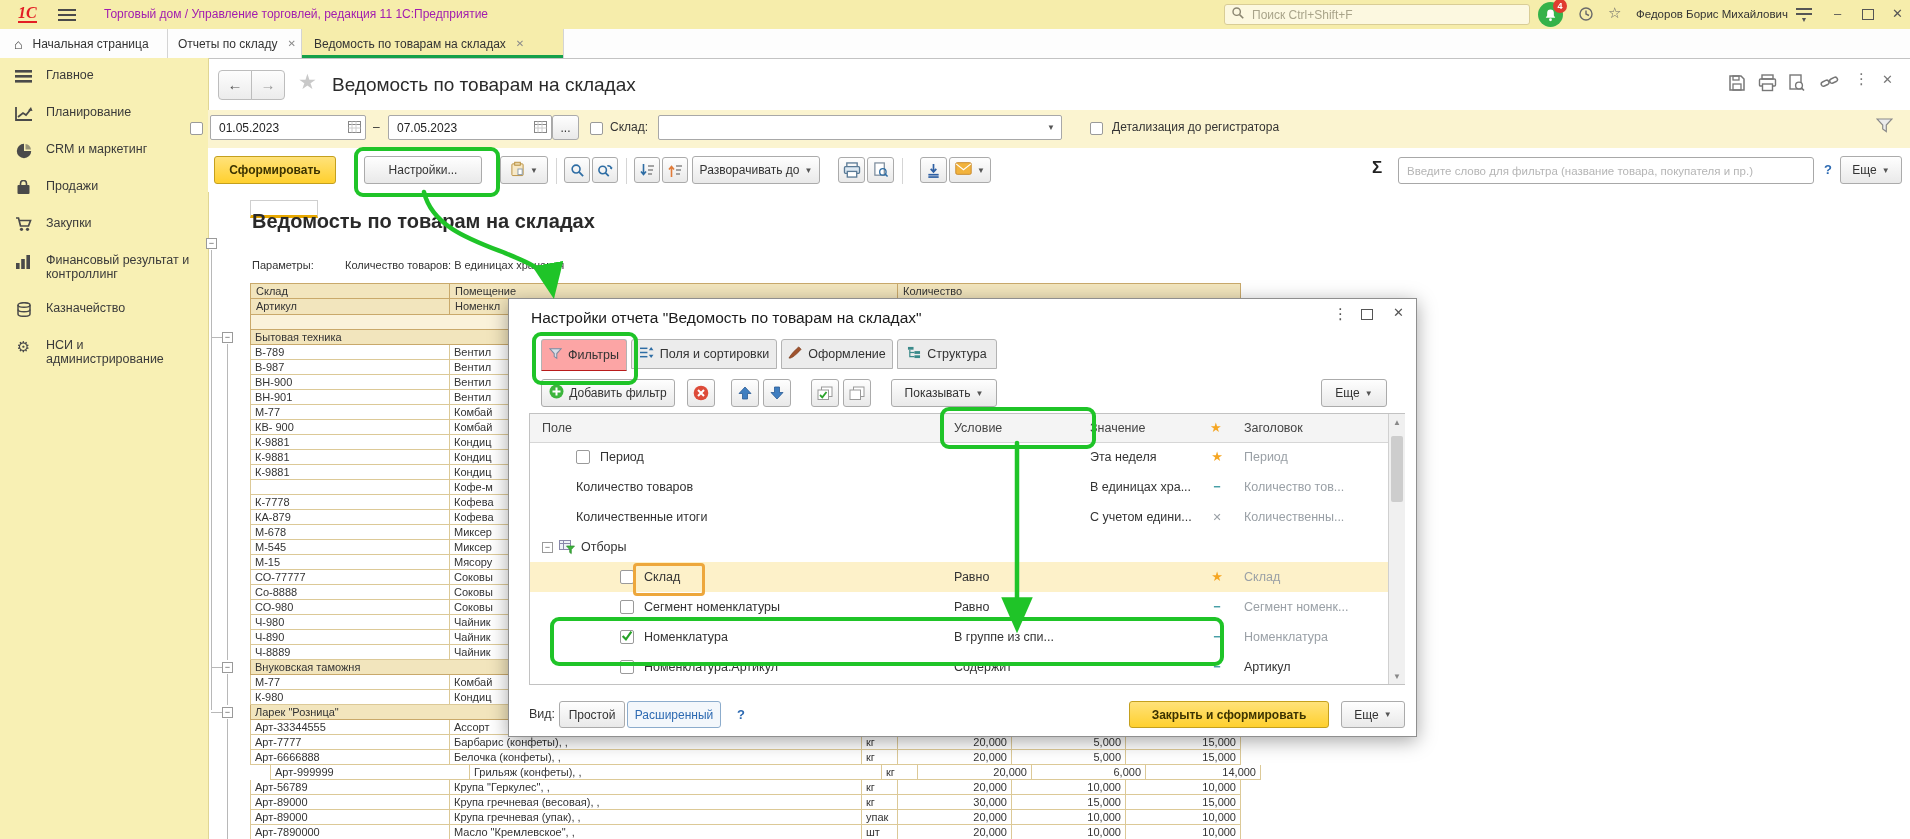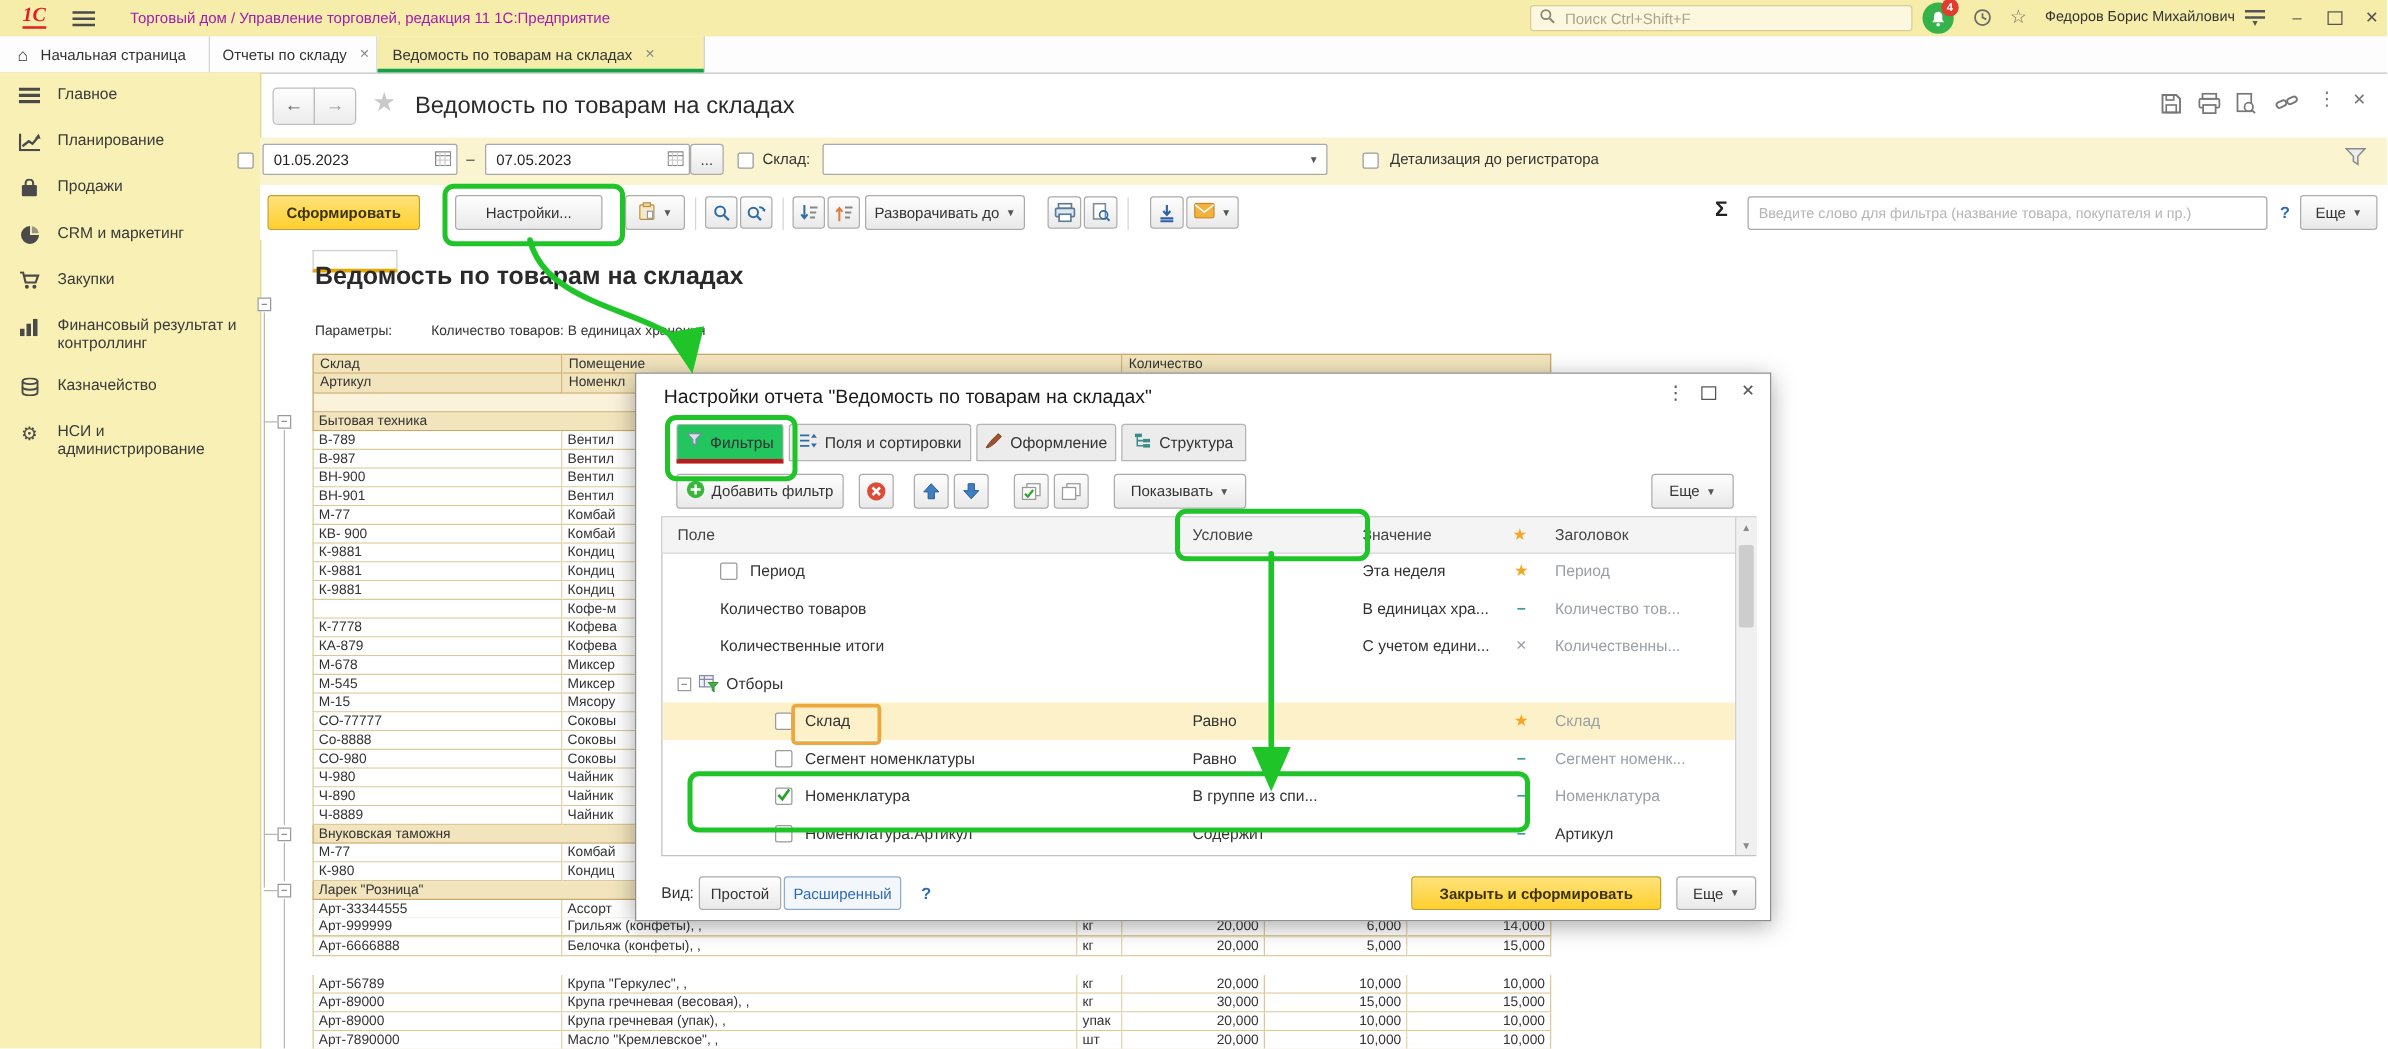--- a/index.html
+++ b/index.html
@@ -66,21 +66,21 @@
 .c5{left:762px;width:114px;text-align:right}
 .c6{left:876px;width:115px;text-align:right}
 .rgroup .cg{position:absolute;left:0;top:0;width:991px;height:15px;box-sizing:border-box;background:#f2e5bd;border:0 solid #c9a96b;border-right-width:1px;border-bottom-width:1px;border-left-width:1px;font-size:11px;line-height:14px;padding:0 4px;white-space:nowrap;overflow:hidden}
 .tree-exp{position:absolute;width:11px;height:11px;background:#fff;border:1px solid #9a9a9a;box-sizing:border-box;font-size:9px;line-height:8px;text-align:center;color:#555}
 .tree-line{position:absolute;background:#b8b8b8}
 
 .dialog{position:absolute;left:508px;top:298px;width:907px;height:437px;background:#fff;border:1px solid #8f8f8f;box-shadow:0 4px 18px rgba(0,0,0,.35);z-index:10}
 .dlg-title{position:absolute;left:22px;top:10px;font-size:15.5px;color:#1a1a1a}
 .dlg-winbtn{position:absolute;top:6px;color:#555;font-size:13px}
 .dtab{position:absolute;top:40px;height:30px;box-sizing:border-box;background:#ececec;border:1px solid #b3b3b3;border-radius:3px 3px 0 0;display:flex;align-items:center;justify-content:center;gap:6px;font-size:12.5px;color:#333}
-.dtab.active{background:#22c55e;border-bottom:4px solid #b91c1c;height:32px}
+.dtab.active{background:#fca5a5;border-bottom:1px solid #b91c1c;height:32px}
 .dgrid{position:absolute;left:20px;top:114px;width:876px;height:272px;border:1px solid #c2c2c2;box-sizing:border-box}
 .dghead{position:absolute;left:0;top:0;width:858px;height:28px;background:#f4f4f4;border-bottom:1px solid #d6d6d6;font-size:12.5px;color:#444}
 .dghead span{position:absolute;line-height:28px}
 #dlg-rows{position:absolute;left:0;top:28px;width:858px;height:242px;overflow:hidden}
 .drow{position:absolute;left:0;width:858px;height:30px;font-size:12.5px}
 .drow.hl{background:#fdf1c9}
 .d-field{position:absolute;left:0;top:0;height:30px;width:410px;display:flex;align-items:center;overflow:hidden}
 .d-cond{position:absolute;left:424px;width:136px;line-height:30px;overflow:hidden;white-space:nowrap}
 .d-val{position:absolute;left:560px;width:116px;line-height:30px;overflow:hidden;white-space:nowrap}
 .d-mark{position:absolute;left:672px;width:30px;text-align:center;line-height:30px}
@@ -175,35 +175,35 @@
           <svg width="18" height="15" viewBox="0 0 18 15">
             <path d="M1 1 V14 H17" stroke="#4a4a4a" stroke-width="1.8" fill="none"></path>
             <path d="M3 11 L8 7 L11 9 L16 3" stroke="#4a4a4a" stroke-width="1.8" fill="none"></path>
             <path d="M16 1 L17.5 5 L13 4.5 Z" fill="#4a4a4a"></path>
           </svg>
         </span>
         <span>Планирование</span>
       </div>
     <div class="sb-item">
         <span class="sb-ic">
+          <svg width="16" height="16" viewBox="0 0 16 16">
+            <path d="M8 8 L8 0.8 A7.2 7.2 0 1 0 15.2 8 Z" fill="#4a4a4a"></path>
+            <path d="M9.5 6.5 L9.5 1 A6.5 6.5 0 0 1 15 6.5 Z" fill="#4a4a4a" opacity=".55"></path>
+          </svg>
+        </span>
+        <span>CRM и маркетинг</span>
+      </div>
+    <div class="sb-item">
+        <span class="sb-ic">
           <svg width="15" height="15" viewBox="0 0 15 15">
             <path d="M4.5 5 V3.5 a3 3 0 0 1 6 0 V5" stroke="#4a4a4a" stroke-width="1.6" fill="none"></path>
             <rect x="1.5" y="5" width="12" height="9" rx="1" fill="#4a4a4a"></rect>
           </svg>
         </span>
         <span>Продажи</span>
-      </div>
-    <div class="sb-item">
-        <span class="sb-ic">
-          <svg width="16" height="16" viewBox="0 0 16 16">
-            <path d="M8 8 L8 0.8 A7.2 7.2 0 1 0 15.2 8 Z" fill="#4a4a4a"></path>
-            <path d="M9.5 6.5 L9.5 1 A6.5 6.5 0 0 1 15 6.5 Z" fill="#4a4a4a" opacity=".55"></path>
-          </svg>
-        </span>
-        <span>CRM и маркетинг</span>
       </div>
     <div class="sb-item">
         <span class="sb-ic">
           <svg width="17" height="15" viewBox="0 0 17 15">
             <path d="M1 1 H3.5 L5.5 9 H13.5 L15.5 3.5 H4" stroke="#4a4a4a" stroke-width="1.7" fill="none"></path>
             <circle cx="6.5" cy="12.3" r="1.6" fill="#4a4a4a"></circle>
             <circle cx="12.5" cy="12.3" r="1.6" fill="#4a4a4a"></circle>
           </svg>
         </span>
         <span>Закупки</span>
@@ -617,21 +617,21 @@
           <div class="cell c6">15,000</div>
         </div>
         <div class="rrow" style="top: 750px;">
           <div class="cell c1">Арт-6666888</div>
           <div class="cell c2">Белочка (конфеты), ,</div>
           <div class="cell c3">кг</div>
           <div class="cell c4">20,000</div>
           <div class="cell c5">5,000</div>
           <div class="cell c6">15,000</div>
         </div>
-        <div class="rrow" style="top: 734px;">
+        <div class="rrow" style="top: 765px; margin-left: 20px;">
           <div class="cell c1">Арт-999999</div>
           <div class="cell c2">Грильяж (конфеты), ,</div>
           <div class="cell c3">кг</div>
           <div class="cell c4">20,000</div>
           <div class="cell c5">6,000</div>
           <div class="cell c6">14,000</div>
         </div>
         <div class="rrow" style="top: 780px;">
           <div class="cell c1">Арт-56789</div>
           <div class="cell c2">Крупа "Геркулес", ,</div>

